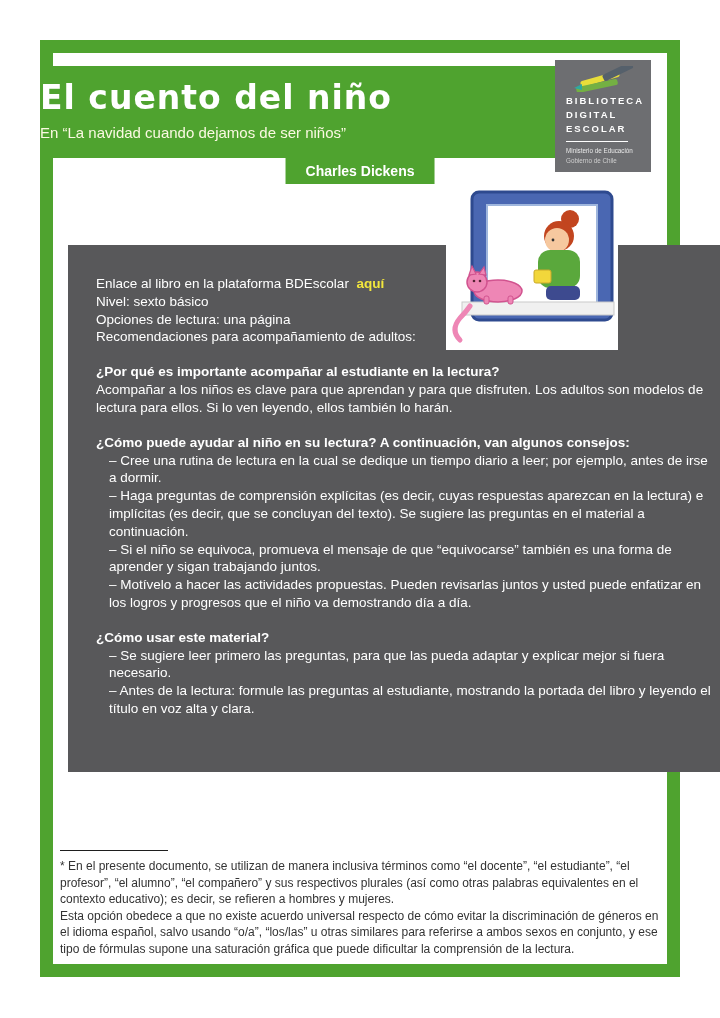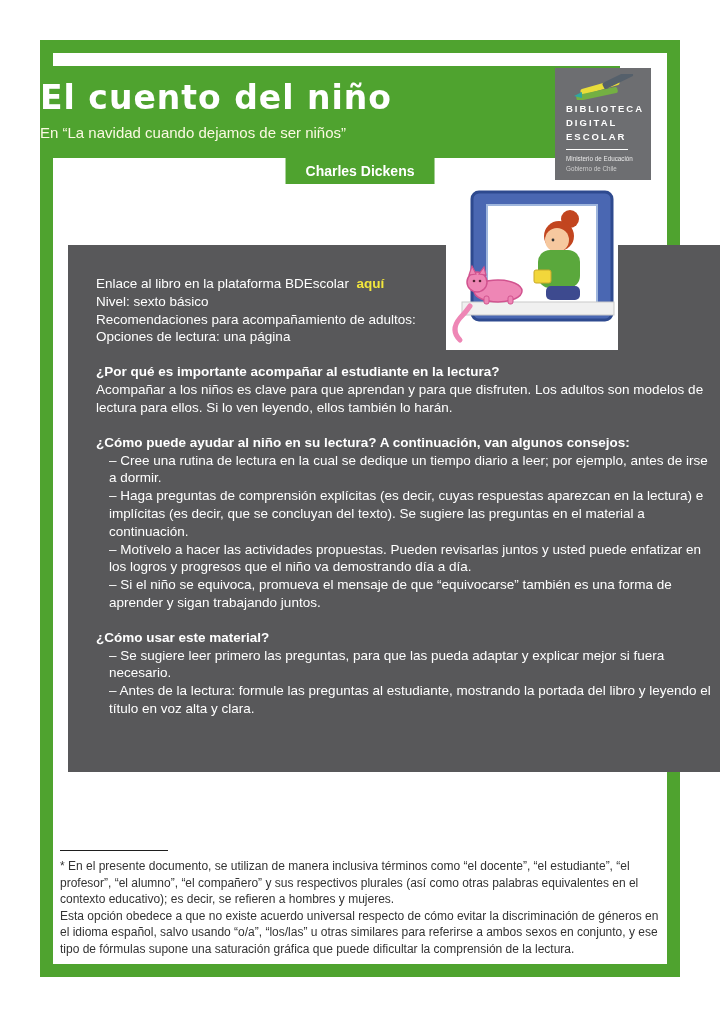--- a/index.html
+++ b/index.html
@@ -23,21 +23,21 @@
   .title{ font-family:"DejaVu Sans", sans-serif; font-weight:bold;
     font-size:33px; padding-top:12px; letter-spacing:1px; }
   .subtitle{ font-size:15px; font-weight:normal; color:#fbf9e2; margin-top:7px; }
 
   .author{ position:absolute; left:50%; transform:translateX(-50%); top:158px;
     background:var(--green); color:#fff; font-weight:bold; font-size:14px;
     padding:5px 20px; z-index:3; white-space:nowrap; }
 
   
   .logo{ position:absolute; left:555px; top:60px; width:96px; height:112px;
-    background:var(--logo-gray); color:#fff; z-index:4; padding:6px 0 0 11px;margin-top:8px; }
+    background:var(--logo-gray); color:#fff; z-index:4; padding:6px 0 0 11px; }
   .logo .pencils{ display:block; margin:0 0 2px 6px; }
   .logo-name div{ font-size:9.5px; font-weight:bold; letter-spacing:2px;
     line-height:1.45; }
   .logo-div{ width:62px; border-top:1px solid #fff; margin:6px 0 4px 0; }
   .logo-min{ font-size:6.3px; color:#e8e8e8; line-height:1.5; }
   .logo-gov{ font-size:6.3px; color:#cfcfcf; line-height:1.5; }
 
   
   .illus{ position:absolute; left:446px; top:190px; width:172px; height:160px;
     background:#fff; z-index:2; }
@@ -116,35 +116,35 @@
       <circle cx="34" cy="91" r="1.3" fill="#552233"></circle>
       <rect x="38" y="106" width="5" height="8" rx="2" fill="#ee86b5" stroke="#d1538f"></rect>
       <rect x="62" y="106" width="5" height="8" rx="2" fill="#ee86b5" stroke="#d1538f"></rect>
     </svg>
   </div>
 
   <div class="graybox">
     <div class="intro">
       <p><span>Enlace al libro en la plataforma BDEscolar</span>&nbsp; <a class="link">aquí</a></p>
       <p>Nivel: sexto básico</p>
+      <p>Opciones de lectura: una página</p>
       <p>Recomendaciones para acompañamiento de adultos:</p>
-      <p>Opciones de lectura: una página</p>
     </div>
 
     <div class="gap"></div>
     <p class="h">¿Por qué es importante acompañar al estudiante en la lectura?</p>
     <p>Acompañar a los niños  es clave para que aprendan y para que disfruten. Los adultos son modelos de lectura para ellos. Si lo ven leyendo, ellos también lo harán.</p>
 
     <div class="gap"></div>
     <p class="h">¿Cómo puede ayudar al niño en su lectura? A continuación, van algunos consejos:</p>
     <div class="bullets">
       <p>– Cree una rutina de lectura en la cual se dedique un tiempo diario a leer; por ejemplo, antes de irse a dormir.</p>
       <p>– Haga preguntas de comprensión explícitas (es decir, cuyas respuestas aparezcan en la lectura) e implícitas (es decir, que se concluyan del texto). Se sugiere las preguntas en el material a continuación.</p>
+      <p>– Si el niño se equivoca, promueva el mensaje de que “equivocarse” también es una forma de aprender y sigan trabajando juntos.</p>
       <p>– Motívelo a hacer las actividades propuestas. Pueden revisarlas juntos y usted puede enfatizar en los logros y progresos que el niño va demostrando día a día.</p>
-      <p>– Si el niño se equivoca, promueva el mensaje de que “equivocarse” también es una forma de aprender y sigan trabajando juntos.</p>
     </div>
 
     <div class="gap"></div>
     <p class="h">¿Cómo usar este material?</p>
     <div class="bullets">
       <p>– Se sugiere leer primero las preguntas, para que las pueda adaptar y explicar mejor si fuera necesario.</p>
       <p>– Antes de la lectura: formule las preguntas al estudiante, mostrando la portada del libro y leyendo el título en voz alta y clara.</p>
     </div>
   </div>
 

